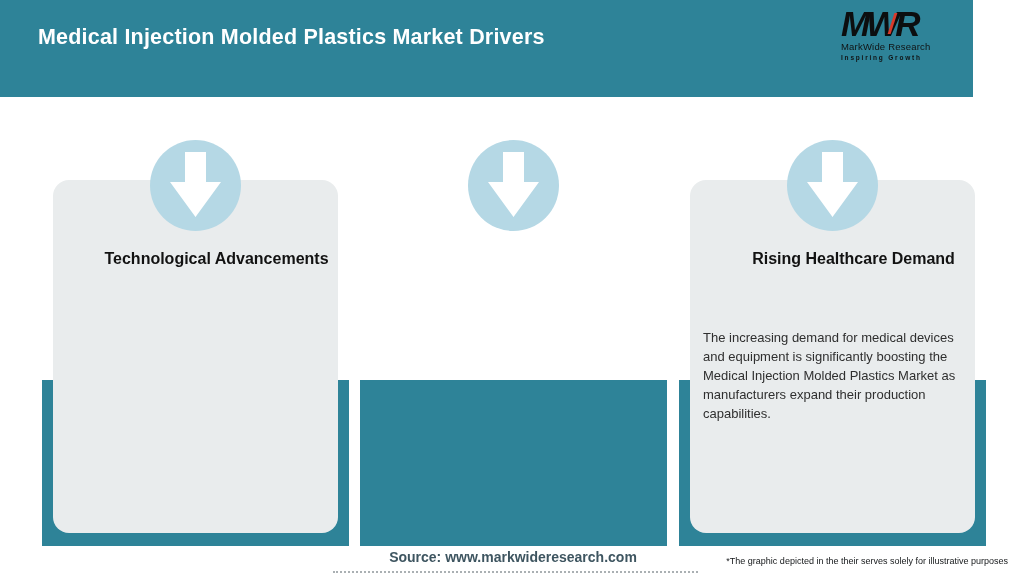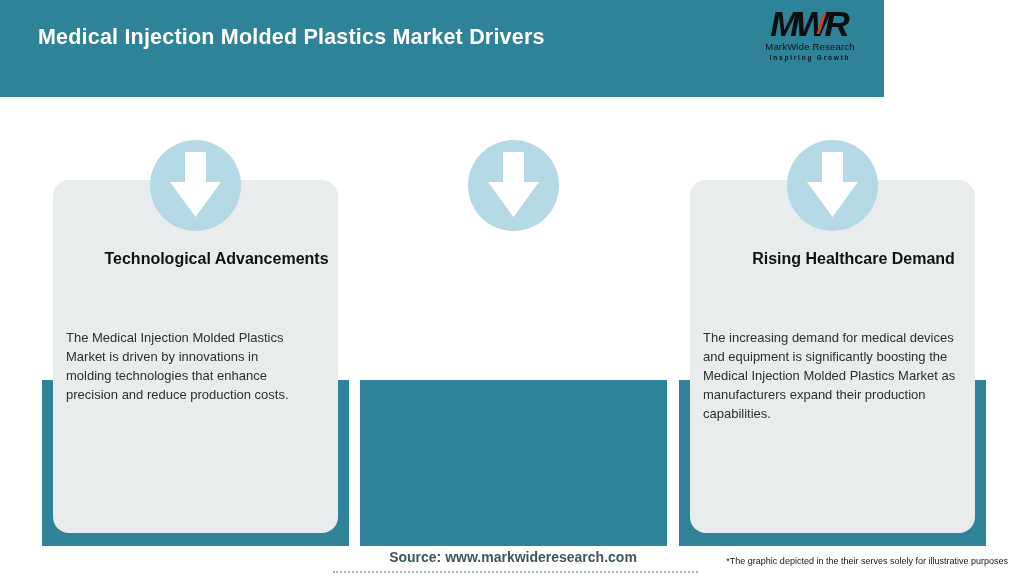--- a/index.html
+++ b/index.html
@@ -3,31 +3,31 @@
 <meta charset="utf-8">
 <style>
   * { box-sizing: border-box; }
   html, body { margin: 0; padding: 0; background: #fff; }
   .canvas {
     position: relative; width: 1024px; height: 576px; overflow: hidden;
     background: #ffffff; font-family: "Liberation Sans", sans-serif;
   }
   
   .topbar {
-    position: absolute; left: 0; top: 0; width: 884px; height: 97px;
+    position: absolute; left: 0; top: 0; width: 973px; height: 97px;
     background: var(--teal, #2e8398);
   }
   .page-title {
     position: absolute; left: 38px; top: 25px;
     font-size: 21.5px; font-weight: bold; color: #ffffff; letter-spacing: 0.2px;
     white-space: nowrap;
   }
   .logo {
     position: absolute; right: 16px; top: 6px; width: 116px;
-    text-align: center; color: #101314; line-height: 1;
+    text-align: left; color: #101314; line-height: 1;
   }
   .monogram {
     position: relative; display: inline-block;
     font-size: 35px; font-weight: bold; font-style: italic;
     letter-spacing: -4px; color: #0c0e0f; padding-right: 4px;
   }
   .red-slash {
     position: absolute; left: 50px; top: 7px; width: 3px; height: 21px;
     background: var(--logo-red, #d93a2b); transform: skewX(-18deg);
   }
@@ -90,24 +90,20 @@
       </div>
       <div class="logo-name">MarkWide Research</div>
       <div class="logo-tagline">Inspiring Growth</div>
     </div>
   </header>
 
   <section class="card-group g1">
     <div class="shadow"></div>
     <div class="card">
       <h2 class="card-title">Technological Advancements</h2>
-      <p class="card-body">The Medical Injection Molded Plastics
-Market is driven by innovations in
-molding technologies that enhance
-precision and reduce production costs.</p>
     </div>
     <div class="badge">
       <svg viewBox="0 0 91 91" aria-hidden="true">
         <circle cx="45.5" cy="45.5" r="45.5"></circle>
         <path d="M35 12 H56 V42 H71 L45.5 77 L20 42 H35 Z"></path>
       </svg>
     </div>
   </section>
 
   <section class="card-group g2">

